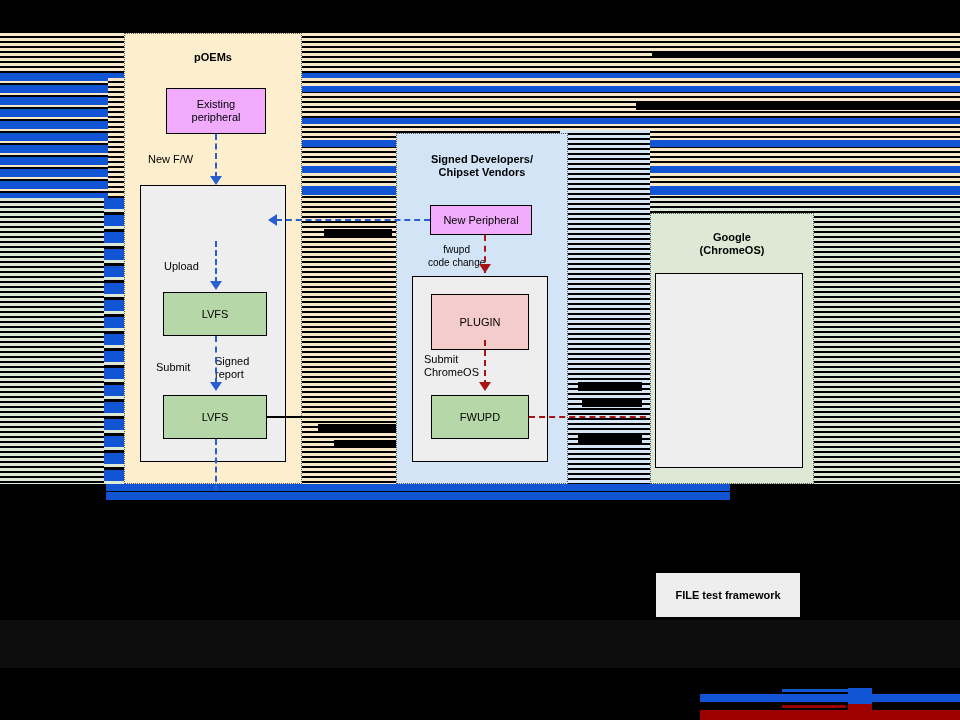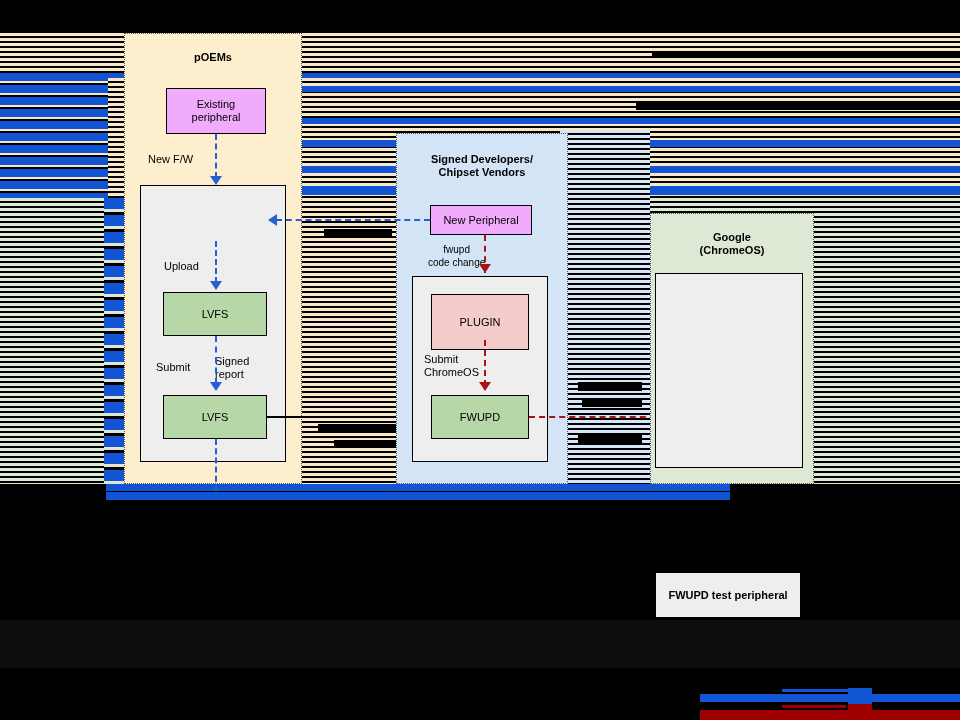--- a/index.html
+++ b/index.html
@@ -188,16 +188,16 @@
   <div class="panel" style="left:650px;top:213px;width:164px;height:271px;background:#dde9d4;">
     <div class="panel-title" style="top:17px;">
       <span>Google</span><br>
       <span>(ChromeOS)</span>
     </div>
   </div>
   <div class="inner" style="left:655px;top:273px;width:148px;height:195px;"></div>
 
 
   <div class="node n-grey n-bold" style="left:656px;top:573px;width:144px;height:44px;border:none;font-size:11px;">
-    <span>FWUPD test peripheral</span>
+    <span>FILE test framework</span>
   </div>
 
 </div>
 
 </body></html>

